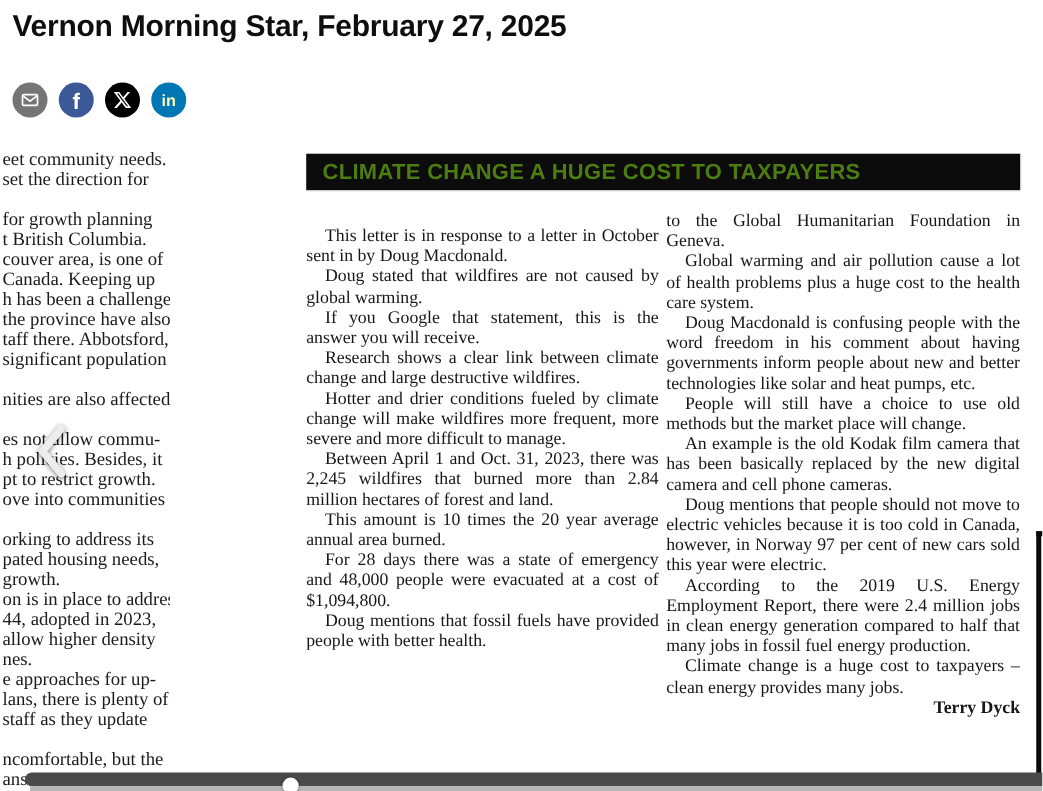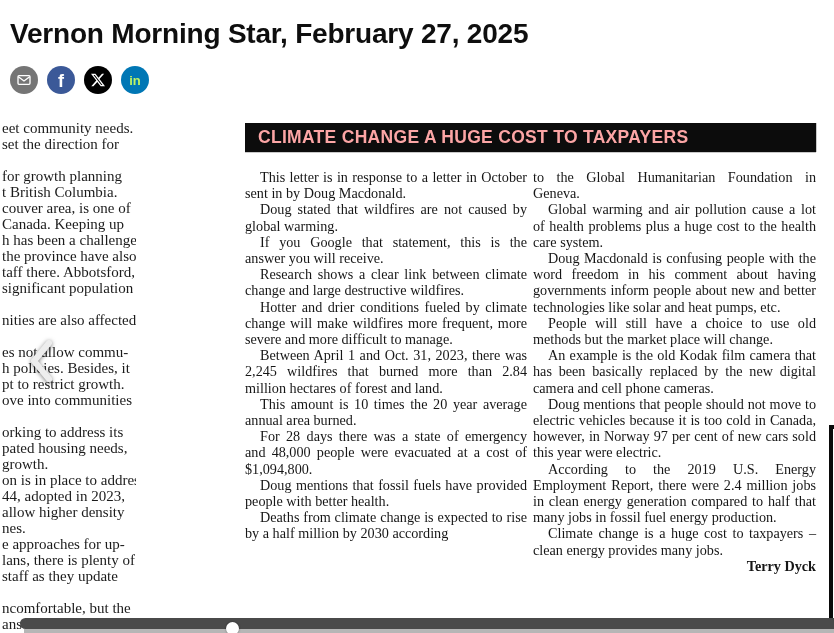--- a/index.html
+++ b/index.html
@@ -4,57 +4,57 @@
 <style>
   html,body{margin:0;padding:0;}
   body{
     width:834px;height:633px;overflow:hidden;background:#ffffff;
     font-family:"Liberation Sans",sans-serif;position:relative;
   }
   .stage{position:absolute;inset:0;}
 
   
   .page-title{
-    position:absolute;left:10px;top:18px;margin:0;
-    font-size:28px;font-weight:700;color:#0e0e0e;letter-spacing:-0.2px;
+    position:absolute;left:10px;top:8px;margin:0;
+    font-size:24px;font-weight:700;color:#0e0e0e;letter-spacing:-0.2px;
   }
   .share-row{position:absolute;left:10px;top:66px;display:flex;gap:9px;}
   .share-btn{
     width:28px;height:28px;border-radius:50%;border:none;padding:0;
     display:flex;align-items:center;justify-content:center;color:#fff;cursor:pointer;
   }
-  .share-btn .in{font-weight:700;font-size:13px;line-height:1;color:#bef264;}
+  .share-btn .in{font-weight:700;font-size:13px;line-height:1;color:#fef9c3;}
   .share-btn .fb-f{font-weight:700;font-size:18px;line-height:1;color:#fff;transform:translateY(1px);}
 
   
   .left-clip{
     position:absolute;left:0;top:120px;width:136px;
     font-family:"Liberation Serif",serif;font-size:15px;color:#1b1b1b;
   }
   .cut-line{height:16px;line-height:16px;white-space:nowrap;overflow:hidden;padding-left:2px;}
 
   
   .prev-btn{
     position:absolute;left:24px;top:334px;width:40px;height:54px;
     background:transparent;border:none;padding:0;cursor:pointer;
   }
 
   
   .headline{
     position:absolute;left:245px;top:123px;width:571px;height:29px;
-    background:#0c0c0c;color:#fca5a5;font-weight:700;font-size:17.5px;
+    background:#0c0c0c;color:#4d7c0f;font-weight:700;font-size:17.5px;
     line-height:29px;padding-left:13px;box-sizing:border-box;letter-spacing:0.3px;
     white-space:nowrap;overflow:hidden;box-shadow:0 1px 0 #c9c9c9,1px 0 0 #c9c9c9;
   }
   .col{
     position:absolute;top:169px;
     font-family:"Liberation Serif",serif;font-size:14.2px;line-height:16.2px;
     color:#161616;text-align:justify;
   }
-  .col1{left:245px;width:282px;}
+  .col1{left:245px;width:282px;margin-top:12px;}
   .col2{left:533px;width:283px;}
   .par{text-indent:15px;margin:0;}
   .col2 .pars .par:first-child{text-indent:0;}
   .signature{font-weight:700;text-align:right;text-indent:0;}
 
   
   .right-frag{
     position:absolute;left:829px;top:425px;width:5px;height:194px;
     border-left:4px solid #0a0a0a;border-top:4px solid #0a0a0a;box-sizing:border-box;
   }
@@ -152,21 +152,20 @@
     <div class="col col1">
         <div class="par">This letter is in response to a letter in October sent in by Doug Macdonald.</div>
         <div class="par">Doug stated that wildfires are not caused by global warming.</div>
         <div class="par">If you Google that statement, this is the answer you will receive.</div>
         <div class="par">Research shows a clear link between climate change and large destructive wildfires.</div>
         <div class="par">Hotter and drier conditions fueled by climate change will make wildfires more frequent, more severe and more difficult to manage.</div>
         <div class="par">Between April 1 and Oct. 31, 2023, there was 2,245 wildfires that burned more than 2.84 million hectares of forest and land.</div>
         <div class="par">This amount is 10 times the 20 year average annual area burned.</div>
         <div class="par">For 28 days there was a state of emergency and 48,000 people were evacuated at a cost of $1,094,800.</div>
         <div class="par">Doug mentions that fossil fuels have provided people with better health.</div>
-        <div class="par">Deaths from climate change is expected to rise by a half million by 2030 according</div>
       </div>
     <div class="col col2">
       <div class="pars">
           <div class="par">to the Global Humanitarian Foundation in Geneva.</div>
           <div class="par">Global warming and air pollution cause a lot of health problems plus a huge cost to the health care system.</div>
           <div class="par">Doug Macdonald is confusing people with the word freedom in his comment about having governments inform people about new and better technologies like solar and heat pumps, etc.</div>
           <div class="par">People will still have a choice to use old methods but the market place will change.</div>
           <div class="par">An example is the old Kodak film camera that has been basically replaced by the new digital camera and cell phone cameras.</div>
           <div class="par">Doug mentions that people should not move to electric vehicles because it is too cold in Canada, however, in Norway 97 per cent of new cars sold this year were electric.</div>
           <div class="par">According to the 2019 U.S. Energy Employment Report, there were 2.4 million jobs in clean energy generation compared to half that many jobs in fossil fuel energy production.</div>

